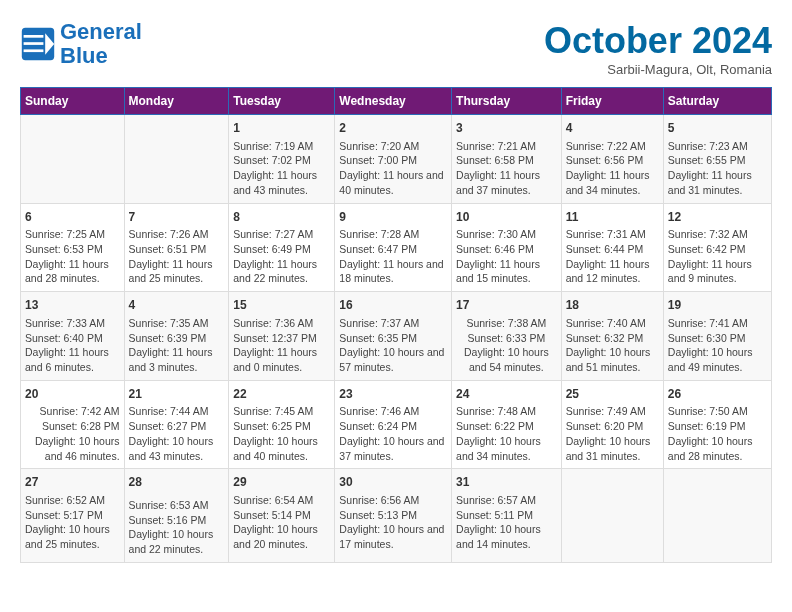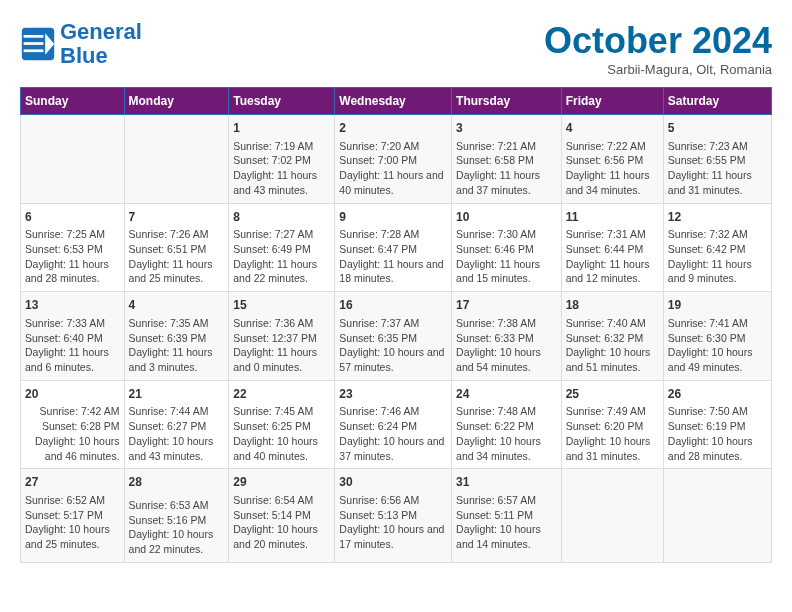--- a/index.html
+++ b/index.html
@@ -222,21 +222,21 @@
 Daylight: 11 hours and 0 minutes.</div>
         </td>
         <td>
           <span class="day-num">16</span>
           <div class="cell-content" style="white-space: pre-line;">Sunrise: 7:37 AM
 Sunset: 6:35 PM
 Daylight: 10 hours and 57 minutes.</div>
         </td>
         <td>
           <span class="day-num">17</span>
-          <div class="cell-content" style="white-space: pre-line;">Sunrise: 7:38 AM
+          <div class="cell-content" style="white-space: pre-line; text-align: center;">Sunrise: 7:38 AM
 Sunset: 6:33 PM
 Daylight: 10 hours and 54 minutes.</div>
         </td>
         <td>
           <span class="day-num">18</span>
           <div class="cell-content" style="white-space: pre-line;">Sunrise: 7:40 AM
 Sunset: 6:32 PM
 Daylight: 10 hours and 51 minutes.</div>
         </td>
         <td>

